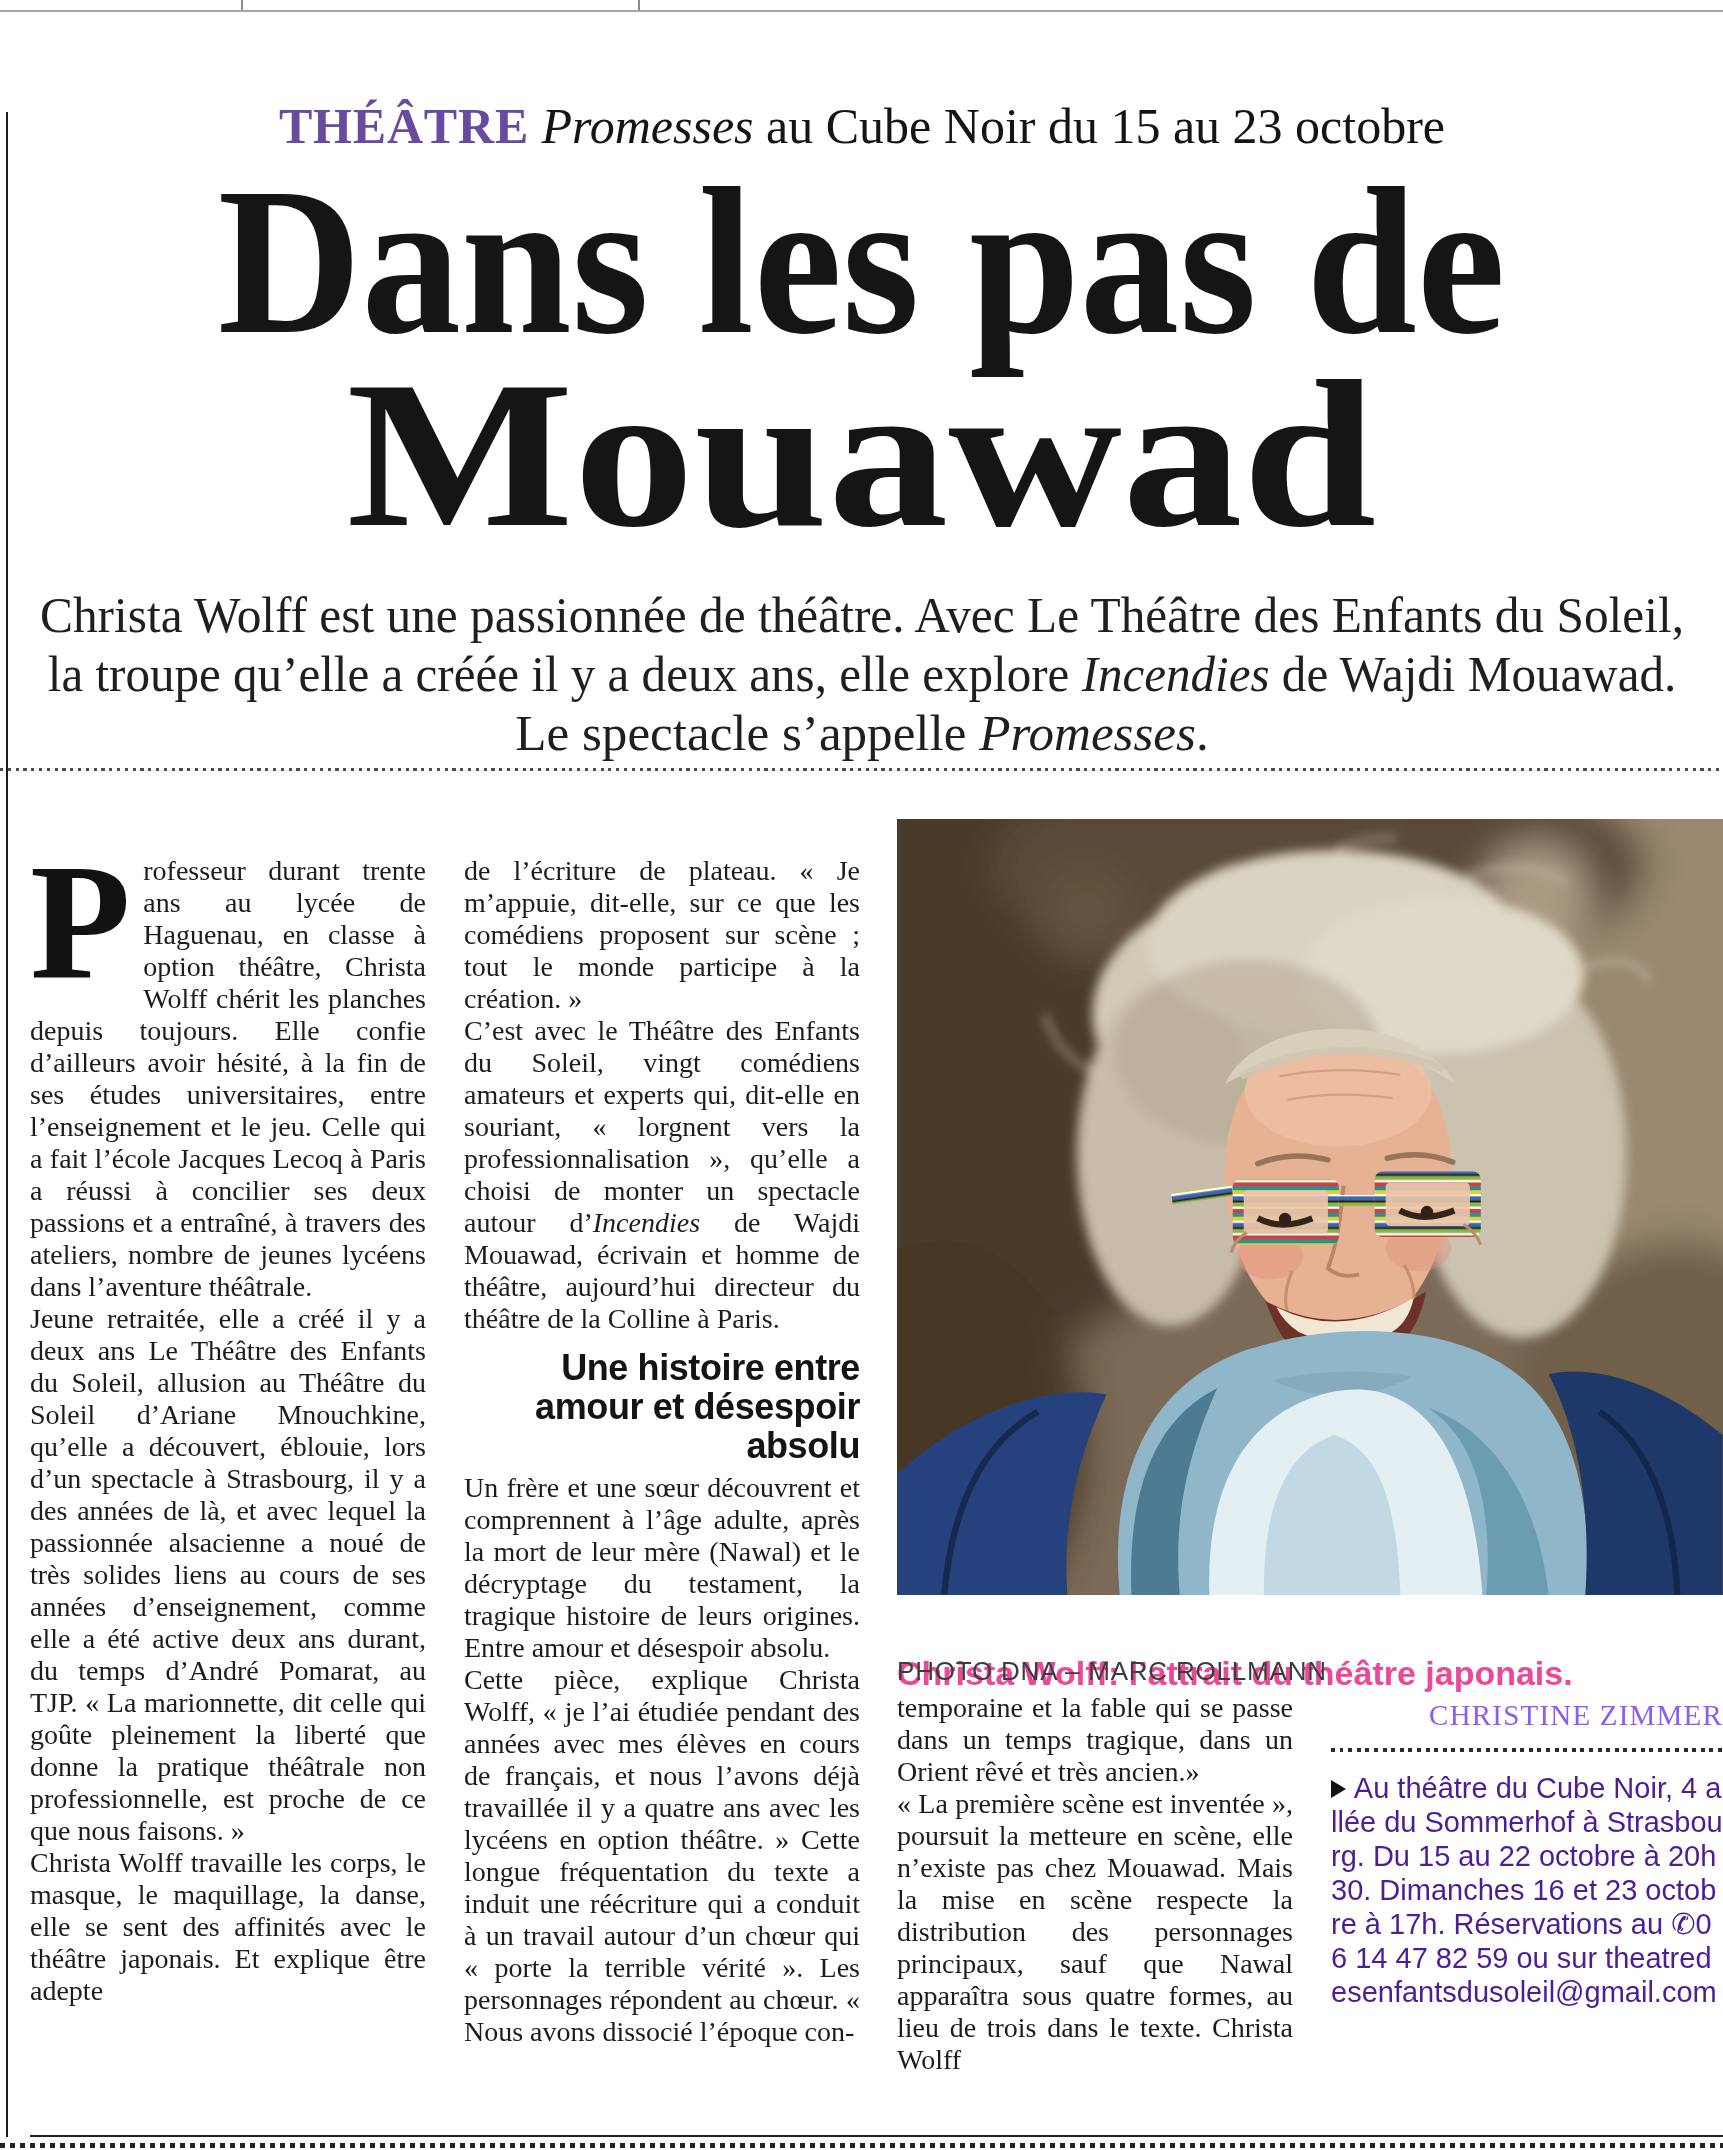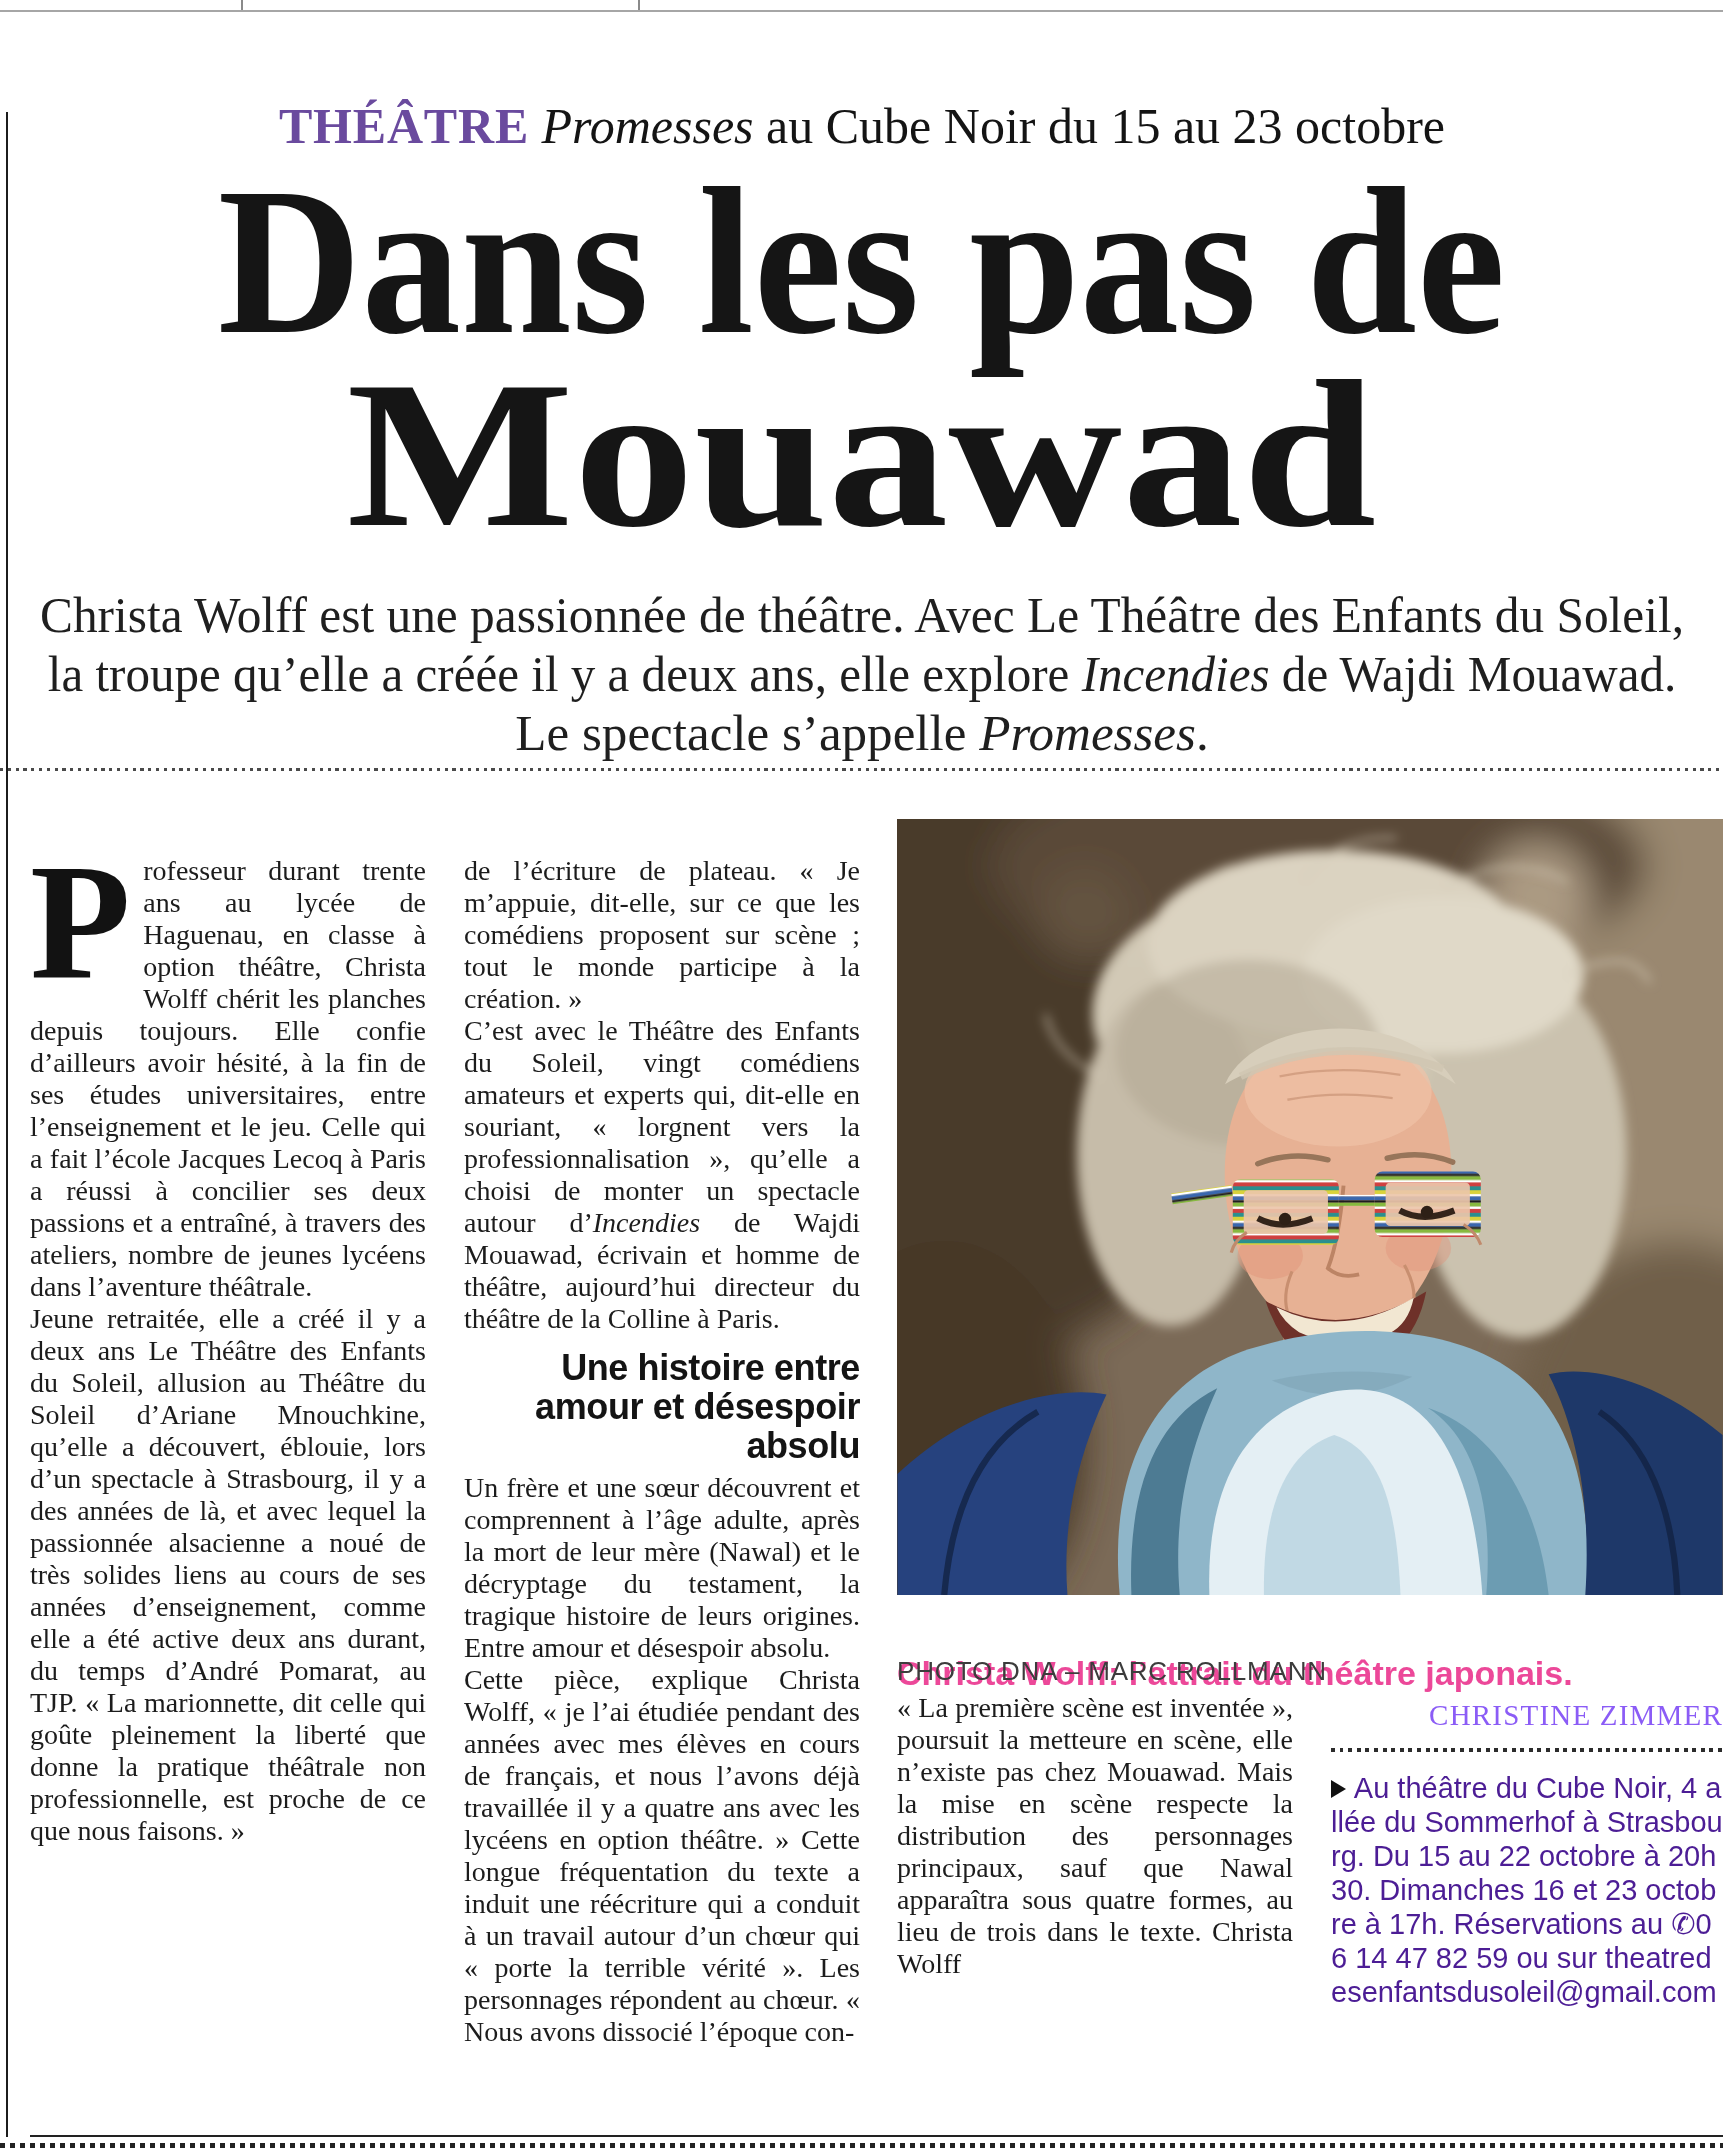--- a/index.html
+++ b/index.html
@@ -73,20 +73,21 @@
   <text x="1066" y="65" text-anchor="middle" font-family="Liberation Serif, DejaVu Serif, serif" font-size="66" fill="#1f1f1f" textLength="2110" lengthAdjust="spacingAndGlyphs">Christa Wolff est une passionnée de théâtre. Avec Le Théâtre des Enfants du Soleil,</text>
   <text x="1066" y="141" text-anchor="middle" font-family="Liberation Serif, DejaVu Serif, serif" font-size="66" fill="#1f1f1f" textLength="2090" lengthAdjust="spacingAndGlyphs"><tspan>la troupe qu’elle a créée il y a deux ans, elle explore </tspan><tspan font-style="italic">Incendies</tspan><tspan> de Wajdi Mouawad.</tspan></text>
   <text x="1066" y="217" text-anchor="middle" font-family="Liberation Serif, DejaVu Serif, serif" font-size="66" fill="#1f1f1f" textLength="890" lengthAdjust="spacingAndGlyphs"><tspan>Le spectacle s’appelle </tspan><tspan font-style="italic">Promesses</tspan><tspan>.</tspan></text>
 </svg>
 
 <div class="abs lede-dots"></div>
 
 <div class="abs body-col col1">
   <p><span class="dropcap">P</span><span>rofesseur durant trente ans au lycée de Haguenau, en classe à option théâtre, Christa Wolff chérit les planches depuis toujours. Elle confie d’ailleurs avoir hésité, à la fin de ses études universitaires, entre l’enseignement et le jeu. Celle qui a fait l’école Jacques Lecoq à Paris a réussi à concilier ses deux passions et a entraîné, à travers des ateliers, nombre de jeunes lycéens dans l’aventure théâtrale.</span></p>
   <p>Jeune retraitée, elle a créé il y a deux ans Le Théâtre des Enfants du Soleil, allusion au Théâtre du Soleil d’Ariane Mnouchkine, qu’elle a découvert, éblouie, lors d’un spectacle à Strasbourg, il y a des années de là, et avec lequel la passionnée alsacienne a noué de très solides liens au cours de ses années d’enseignement, comme elle a été active deux ans durant, du temps d’André Pomarat, au TJP. « La marionnette, dit celle qui goûte pleinement la liberté que donne la pratique théâtrale non professionnelle, est proche de ce que nous faisons. »</p>
+  <p>Christa Wolff travaille les corps, le masque, le maquillage, la danse, elle se sent des affinités avec le théâtre japonais. Et explique être adepte</p>
 </div>
 
 <div class="abs body-col col2">
   <p>de l’écriture de plateau. « Je m’appuie, dit-elle, sur ce que les comédiens proposent sur scène ; tout le monde participe à la création. »</p>
   <p><span>C’est avec le Théâtre des Enfants du Soleil, vingt comédiens amateurs et experts qui, dit-elle en souriant, « lorgnent vers la professionnalisation », qu’elle a choisi de monter un spectacle autour d’</span><i>Incendies</i><span> de Wajdi Mouawad, écrivain et homme de théâtre, aujourd’hui directeur du théâtre de la Colline à Paris.</span></p>
   <h3 class="subhead">Une histoire entre amour et désespoir absolu</h3>
   <p>Un frère et une sœur découvrent et comprennent à l’âge adulte, après la mort de leur mère (Nawal) et le décryptage du testament, la tragique histoire de leurs origines. Entre amour et désespoir absolu.</p>
   <p>Cette pièce, explique Christa Wolff, « je l’ai étudiée pendant des années avec mes élèves en cours de français, et nous l’avons déjà travaillée il y a quatre ans avec les lycéens en option théâtre. » Cette longue fréquentation du texte a induit une réécriture qui a conduit à un travail autour d’un chœur qui « porte la terrible vérité ». Les personnages répondent au chœur. « Nous avons dissocié l’époque con-</p>
 </div>
 
@@ -194,20 +195,21 @@
     <path d="M1058,995 L1058,790 C970,715 880,700 835,712 C880,800 888,905 882,995 Z" fill="#1e3869"></path>
     <path d="M60,995 C70,880 110,800 180,760" stroke="#16294f" stroke-width="8" fill="none"></path>
     <path d="M1000,995 C995,880 960,800 900,760" stroke="#14264a" stroke-width="8" fill="none"></path>
   </g>
 </svg>
 
 <div class="abs caption">Christa Wolff: l’attrait du théâtre japonais.</div>
 <div class="abs credit">PHOTO DNA – MARC ROLLMANN</div>
 
 <div class="abs body-col col3">
+  <p>temporaine et la fable qui se passe dans un temps tragique, dans un Orient rêvé et très ancien.»</p>
   <p>« La première scène est inventée », poursuit la metteure en scène, elle n’existe pas chez Mouawad. Mais la mise en scène respecte la distribution des personnages principaux, sauf que Nawal apparaîtra sous quatre formes, au lieu de trois dans le texte. Christa Wolff</p>
 </div>
 
 <div class="abs body-col col4">
   <div class="byline">CHRISTINE ZIMMER</div>
   <div class="c4-dots dotline"></div>
   <p class="infobox"><span class="chev"></span><span>Au théâtre du Cube Noir, 4 allée du Sommerhof à Strasbourg. Du 15 au 22 octobre à 20h30. Dimanches 16 et 23 octobre à 17h. Réservations au </span><span class="phone-ic">✆</span><span>06 14 47 82 59 ou sur theatredesenfantsdusoleil@gmail.com</span></p>
 </div>
 
 <div class="abs bottom-solid"></div>

